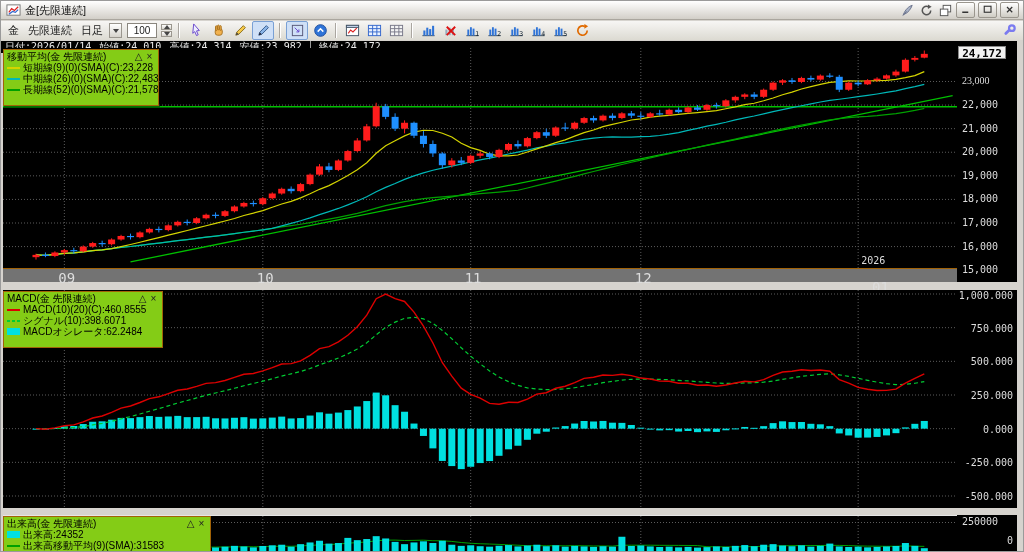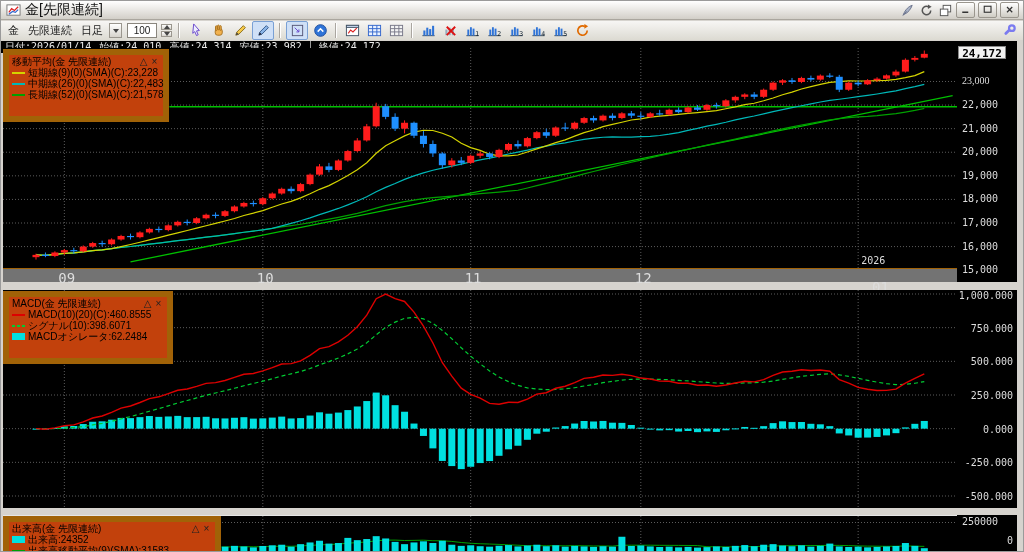--- a/index.html
+++ b/index.html
@@ -2,21 +2,21 @@
 <html><head>
 <meta charset="utf-8">
 <style>
   html,body{margin:0;padding:0;background:#6e6e6e;}
   #window{position:relative;width:1024px;height:552px;overflow:hidden;background:#d6d3ce;
     border:1px solid #9a9a9a;box-sizing:border-box;font-family:"Liberation Sans","DejaVu Sans",sans-serif;}
   
   .titlebar{position:absolute;left:0;top:0;width:100%;height:19px;
     background:linear-gradient(#ffffff,#d2cfc8);border-bottom:1px solid #aaa69e;
     display:flex;align-items:center;gap:4px;padding:0 4px;box-sizing:border-box;}
-  .title-text{font-size:14px;color:#111;}
+  .title-text{font-size:11px;color:#111;}
   .win-btns{margin-left:auto;display:flex;gap:3px;align-items:center;}
   .mini-ico{width:16px;height:15px;display:inline-flex;align-items:center;justify-content:center;}
   .win-btn{width:17px;height:14px;background:linear-gradient(#ffffff,#cfccc4);
     border:1px solid #9a968e;border-radius:2px;display:inline-flex;align-items:center;justify-content:center;}
   
   .toolbar{position:absolute;left:0;top:20px;width:100%;height:19px;
     background:linear-gradient(#f7f6f4,#dcdad2);display:flex;align-items:center;gap:3px;
     padding:0 4px;font-size:11px;color:#222;box-sizing:border-box;}
   .tlabel{margin:0 3px;white-space:nowrap;}
   .ddbtn{width:11px;height:13px;display:inline-flex;align-items:center;justify-content:center;
@@ -50,22 +50,22 @@
     font-family:"DejaVu Sans Mono",monospace;font-size:10px;}
   #axis-main{top:44px;height:237px;}
   #axis-macd{top:289px;height:218px;}
   #axis-vol{top:514px;height:38px;}
   .alabel{position:absolute;left:5px;white-space:nowrap;}
   .alabel.r{left:auto;right:4px;}
   .priceflag{position:absolute;left:1px;top:1px;width:48px;height:13px;background:#f2f2f2;
     border:1px solid #8a8a8a;color:#000;font-weight:bold;font-size:11px;line-height:13px;
     text-align:center;box-sizing:border-box;}
   
-  .legend{position:absolute;background:#c2410c;border:6px solid #a16207;font-size:10px;color:#000;
-    padding:1px 3px 16px 3px;line-height:11px;box-shadow:1px 1px 0 rgba(0,0,0,.4);z-index:5;}
+  .legend{position:absolute;background:#84cc16;border:1px solid #a16207;font-size:10px;color:#000;
+    padding:1px 3px 10px 3px;line-height:11px;box-shadow:1px 1px 0 rgba(0,0,0,.4);z-index:5;}
   #legend-ma{left:2px;top:48px;width:148px;}
   #legend-macd{left:2px;top:290px;width:152px;}
   #legend-vol{left:2px;top:515px;width:200px;}
   .legend-head{display:flex;align-items:center;}
   .legend-head .t{flex:1;white-space:nowrap;}
   .lbtn{width:11px;text-align:center;color:#222;}
   .lrow{display:flex;align-items:center;gap:3px;white-space:nowrap;}
   .sw{flex:0 0 13px;width:13px;}
   svg{display:block;}
 </style>

